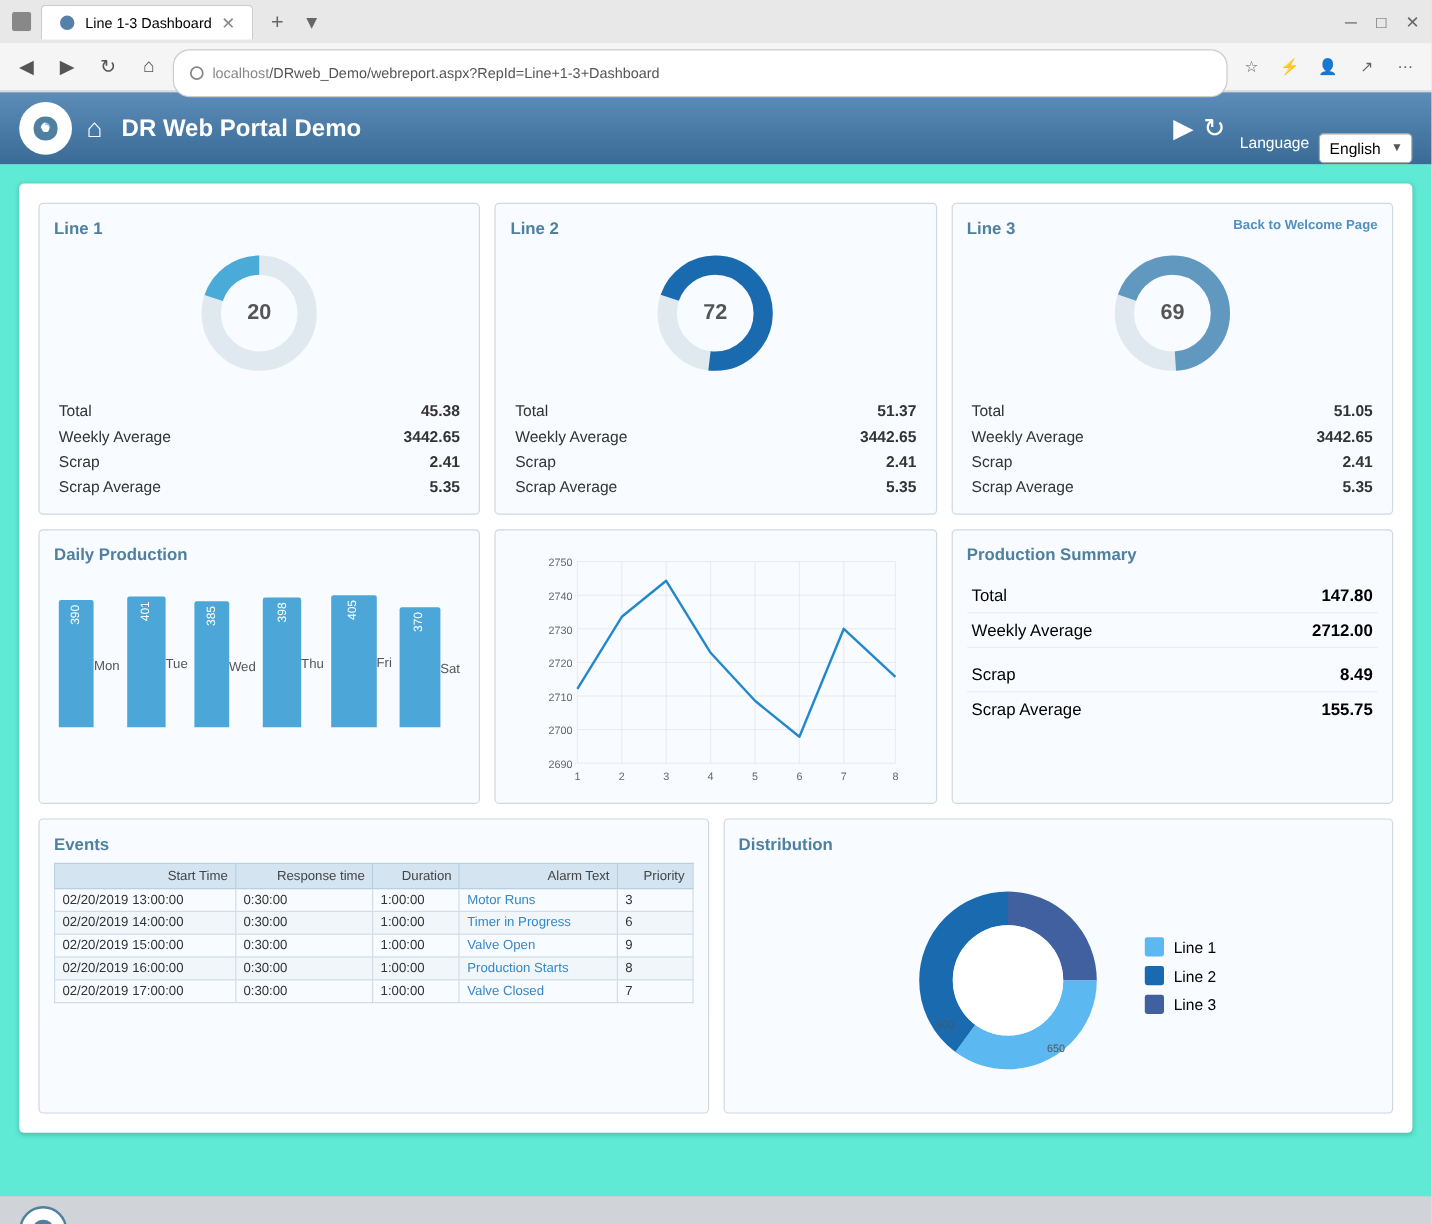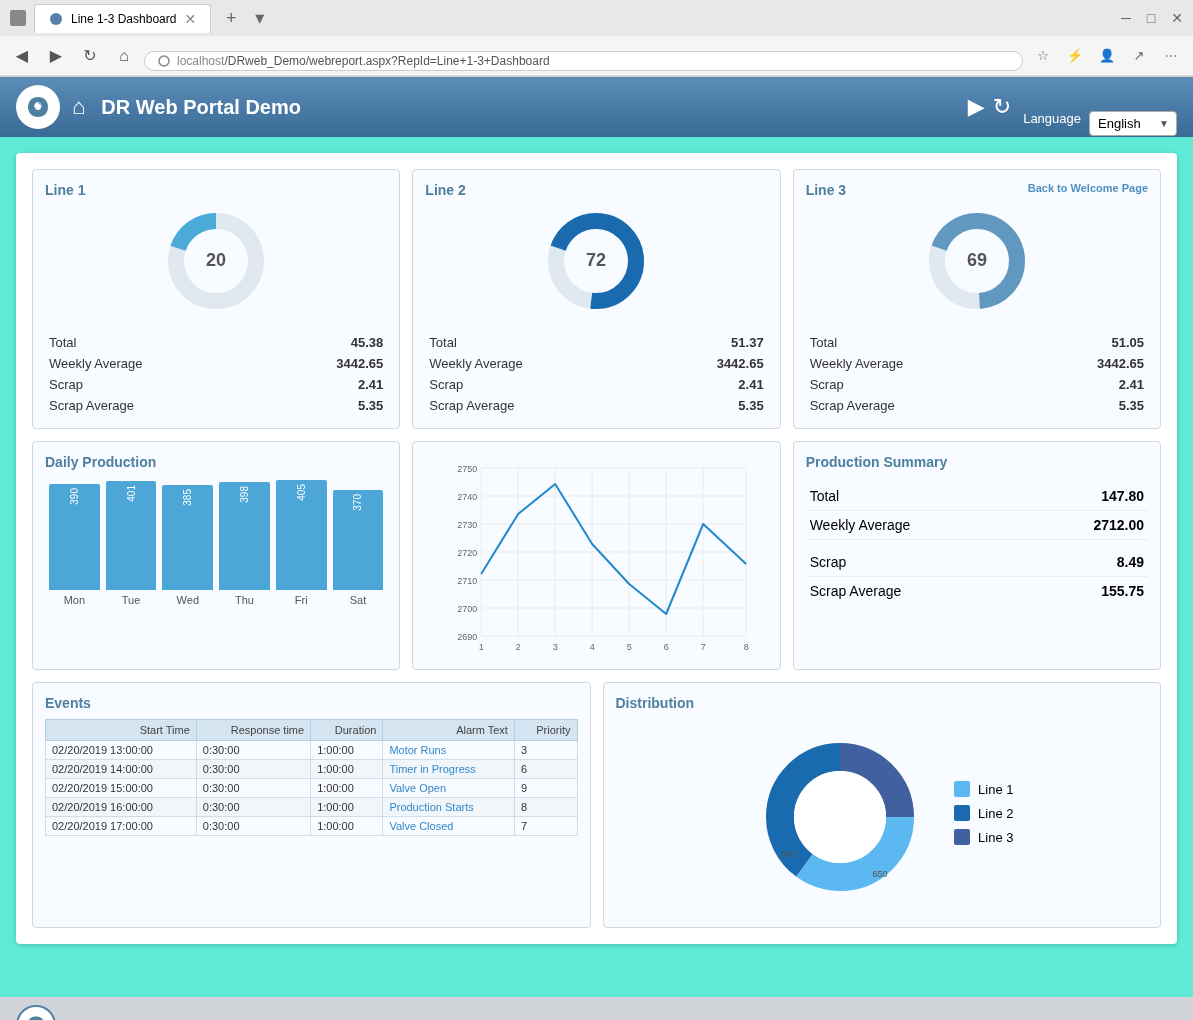--- a/index.html
+++ b/index.html
@@ -6,35 +6,35 @@
     body { font-family: Arial, sans-serif; font-size: 13px; background: #c8c8c8; width: 1193px; min-height: 1020px; }
 
     
     .browser-chrome { background: #f0f0f0; border-bottom: 1px solid #ccc; }
     .browser-titlebar { display: flex; align-items: center; height: 36px; background: #e8e8e8; padding: 0 10px; gap: 8px; }
     .browser-titlebar .tab { background: white; padding: 6px 14px; border-radius: 4px 4px 0 0; font-size: 12px; display: flex; align-items: center; gap: 8px; border: 1px solid #ccc; border-bottom: none; }
     .browser-titlebar .tab-close { cursor: pointer; color: #888; font-size: 14px; }
     .browser-titlebar .tab-new { width: 24px; height: 24px; display: flex; align-items: center; justify-content: center; font-size: 18px; color: #666; cursor: pointer; }
     .browser-toolbar { display: flex; align-items: center; height: 40px; padding: 0 8px; gap: 6px; background: #f5f5f5; border-bottom: 1px solid #ddd; }
     .browser-nav-btn { width: 28px; height: 28px; display: flex; align-items: center; justify-content: center; cursor: pointer; color: #555; font-size: 16px; border-radius: 50%; }
-    .browser-address-bar { flex: 1; height: 20px; border: 1px solid #ccc; border-radius: 14px; padding: 0 12px; font-size: 12px; background: white; display: flex; align-items: center; color: #333; margin-top: 11px; }
+    .browser-address-bar { flex: 1; height: 40px; border: 1px solid #ccc; border-radius: 14px; padding: 0 12px; font-size: 12px; background: white; display: flex; align-items: center; color: #333; margin-top: 11px; }
     .browser-toolbar-actions { display: flex; gap: 4px; }
     .browser-action-btn { width: 28px; height: 28px; display: flex; align-items: center; justify-content: center; cursor: pointer; color: #666; border-radius: 50%; }
 
     
     .app-header { background: linear-gradient(to bottom, #5b8db8, #3a6a96); height: 60px; display: flex; align-items: center; padding: 0 16px; gap: 12px; }
     .app-logo { width: 44px; height: 44px; background: white; border-radius: 50%; display: flex; align-items: center; justify-content: center; }
     .app-logo svg { width: 28px; height: 28px; }
     .app-home-btn { color: white; font-size: 22px; cursor: pointer; }
     .app-title { color: white; font-size: 20px; font-weight: bold; flex: 1; margin-left: 4px; }
     .app-header-btns { display: flex; gap: 8px; }
     .app-play-btn, .app-refresh-btn { color: white; font-size: 22px; cursor: pointer; }
     .language-section { display: flex; align-items: flex-start; gap: 8px; margin-left: auto; margin-top: 32px; }
     .language-label { color: white; font-size: 13px; }
-    .language-select { padding: 4px 24px 4px 8px; border-radius: 4px; border: 1px solid #aaa; background: white; font-size: 13px; cursor: pointer; appearance: none; width: 88px; }
+    .language-select { padding: 4px 24px 4px 8px; border-radius: 4px; border: 1px solid #aaa; background: white; font-size: 13px; cursor: pointer; appearance: none; width: 78px; }
     .language-select-wrapper { position: relative; }
     .language-select-wrapper::after { content: '▼'; position: absolute; right: 8px; top: 50%; transform: translateY(-50%); font-size: 10px; color: #555; pointer-events: none; }
 
     
     .main-content { background: #5eead4; padding: 16px; min-height: 860px; }
     .dashboard-container { background: white; border-radius: 4px; padding: 16px; box-shadow: 0 1px 4px rgba(0,0,0,0.2); }
 
     
     .top-row { display: grid; grid-template-columns: 1fr 1fr 1fr; gap: 12px; margin-bottom: 12px; }
     .middle-row { display: grid; grid-template-columns: 1fr 1fr 1fr; gap: 12px; margin-bottom: 12px; }
@@ -48,21 +48,21 @@
     
     .donut-container { display: flex; justify-content: center; margin: 8px 0 16px; }
 
     
     .stats-table { width: 100%; border-collapse: collapse; }
     .stats-table tr td { padding: 3px 4px; font-size: 13px; color: #333; }
     .stats-table tr td:last-child { text-align: right; font-weight: bold; }
 
     
     .bar-chart { display: flex; align-items: flex-end; gap: 6px; height: 120px; padding: 0 4px; }
-    .bar-col { display: flex; flex-direction: column; align-items: center; flex: 1; }
+    .bar-col { display: flex; flex-direction: row; align-items: center; flex: 1; }
     .bar { background: #4da6d8; width: 100%; position: relative; display: flex; align-items: flex-start; justify-content: center; border-radius: 2px 2px 0 0; }
     .bar-label { font-size: 10px; color: white; writing-mode: vertical-rl; text-orientation: mixed; transform: rotate(180deg); padding: 4px 0; }
     .bar-day { font-size: 11px; color: #555; margin-top: 4px; }
 
     
     .events-table { width: 100%; border-collapse: collapse; font-size: 11px; }
     .events-table th { background: #d4e4f0; padding: 4px 6px; text-align: right; border: 1px solid #b8cfe0; color: #444; font-weight: normal; }
     .events-table td { padding: 3px 6px; border: 1px solid #d0dde8; color: #333; }
     .events-table tr:nth-child(even) { background: #f0f6fa; }
     .events-table .alarm-link { color: #3388cc; cursor: pointer; }

